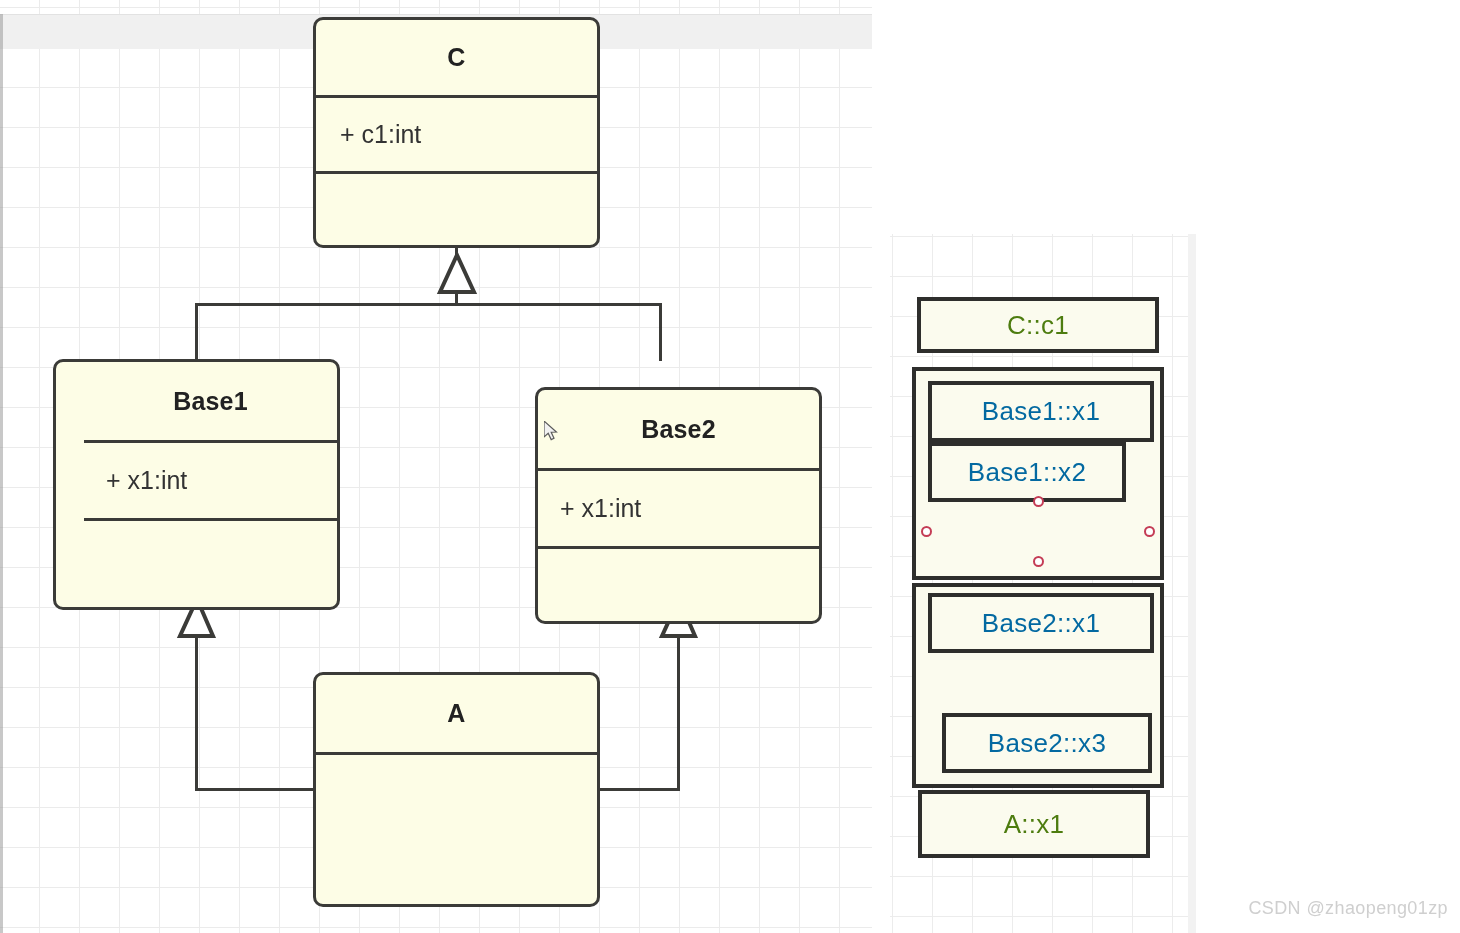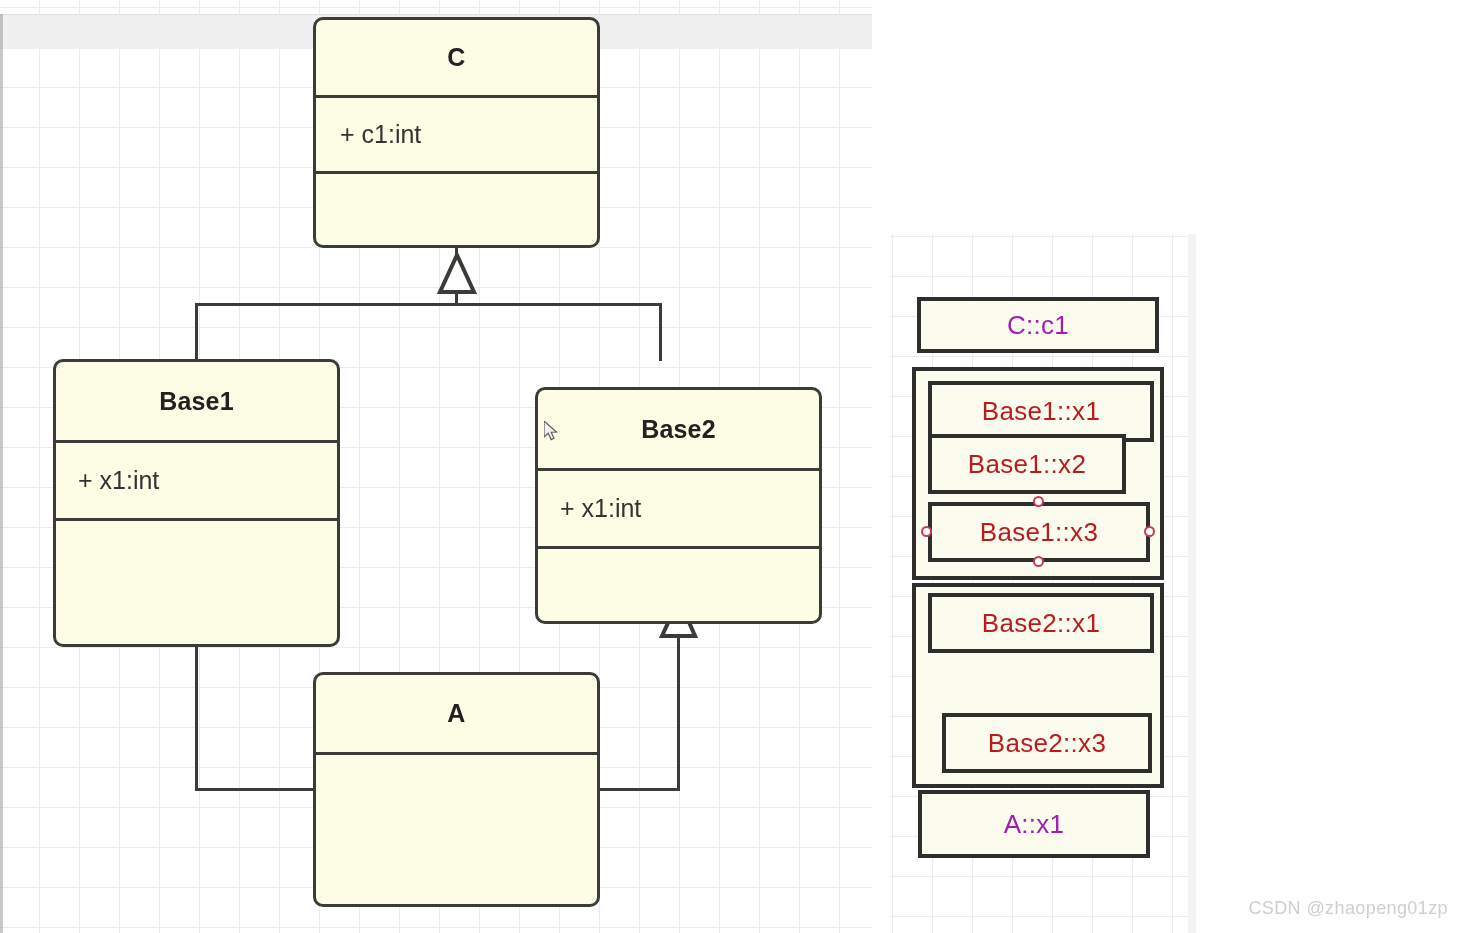--- a/index.html
+++ b/index.html
@@ -129,39 +129,39 @@
   
   .mem-cell {
     position: absolute;
     box-sizing: border-box;
     background: #fbfbee;
     border: 4px solid #2e2e2c;
     display: flex;
     align-items: center;
     justify-content: center;
     font-size: 26px;
-    color: #a21caf;
+    color: #4d7c0f;
     letter-spacing: .3px;
   }
   .mem-group {
     position: absolute;
     box-sizing: border-box;
     background: #fbfbee;
     border: 4px solid #2e2e2c;
   }
   .mem-sub {
     position: absolute;
     box-sizing: border-box;
     background: #fbfbee;
     border: 4px solid #2e2e2c;
     display: flex;
     align-items: center;
     justify-content: center;
     font-size: 26px;
-    color: #b91c1c;
+    color: #0369a1;
     letter-spacing: .3px;
   }
   .sel-handle {
     position: absolute;
     width: 11px;
     height: 11px;
     border-radius: 50%;
     background: #ffffff;
     border: 2px solid #c43c55;
     box-sizing: border-box;
@@ -218,21 +218,21 @@
     <svg class="arrow-tri" style="left:657px; top:596px;" width="44" height="46" viewBox="0 0 44 46">
       <polygon points="22,3 38,40 5,40" fill="#ffffff" stroke="#3b3b38" stroke-width="4" stroke-linejoin="miter"></polygon>
     </svg>
 
     <div class="uml-class" style="left:313px; top:17px; width:287px; height:231px;">
       <div class="uml-row uml-title" style="height:75px;">C</div>
       <div class="uml-row uml-attr" style="height:76px;">+ c1:int</div>
       <div class="uml-row uml-ops" style="height:74px;"></div>
     </div>
 
-    <div class="uml-class" style="left:53px; top:359px; width:287px; height:288px;">
+    <div class="uml-class" style="left:53px; top:359px; width:287px; height:251px;padding-left:28px;">
       <div class="uml-row uml-title" style="height:78px;">Base1</div>
       <div class="uml-row uml-attr" style="height:78px; padding-left:22px;">+ x1:int</div>
       <div class="uml-row uml-ops" style="height:75px;"></div>
     </div>
 
     <div class="uml-class" style="left:535px; top:359px; width:287px; height:237px;margin-top:28px;">
       <div class="uml-row uml-title" style="height:78px;">Base2</div>
       <div class="uml-row uml-attr" style="height:78px; padding-left:22px;">+ x1:int</div>
       <div class="uml-row uml-ops" style="height:75px;"></div>
     </div>
@@ -250,22 +250,21 @@
   </div>
 
   <div id="right-edge-band"></div>
   <div id="right-canvas">
 
     <div class="mem-cell" style="left:27px; top:63px; width:242px; height:56px;">C::c1</div>
 
     <div class="mem-group" style="left:22px; top:133px; width:252px; height:213px;">
     </div>
     <div class="mem-sub" style="left:38px; top:147px; width:226px; height:61px;">Base1::x1</div>
-    <div class="mem-sub" style="left:38px; top:200px; width:198px; height:60px;">Base1::x2</div>
-    <div class="mem-sub" style="left:38px; top:268px; width:222px; height:60px;">Base1::x3</div>
+    <div class="mem-sub" style="left:38px; top:208px; width:198px; height:60px;">Base1::x2</div>
 
     <div class="sel-handle" style="left:143px; top:262px;"></div>
     <div class="sel-handle" style="left:31px; top:292px;"></div>
     <div class="sel-handle" style="left:254px; top:292px;"></div>
     <div class="sel-handle" style="left:143px; top:322px;"></div>
 
     <div class="mem-group" style="left:22px; top:349px; width:252px; height:205px;">
     </div>
     <div class="mem-sub" style="left:38px; top:359px; width:226px; height:60px;">Base2::x1</div>
     <div class="mem-sub" style="left:52px; top:479px; width:210px; height:60px;">Base2::x3</div>

